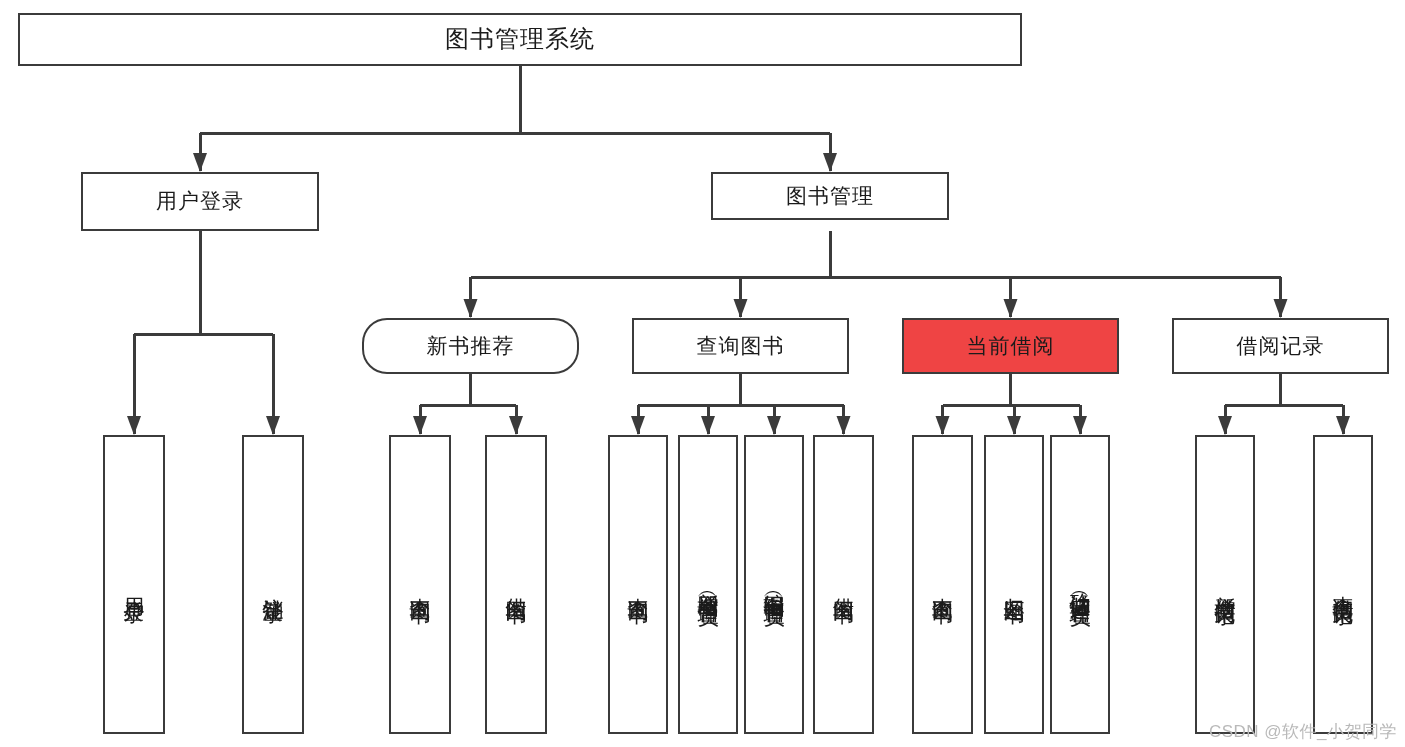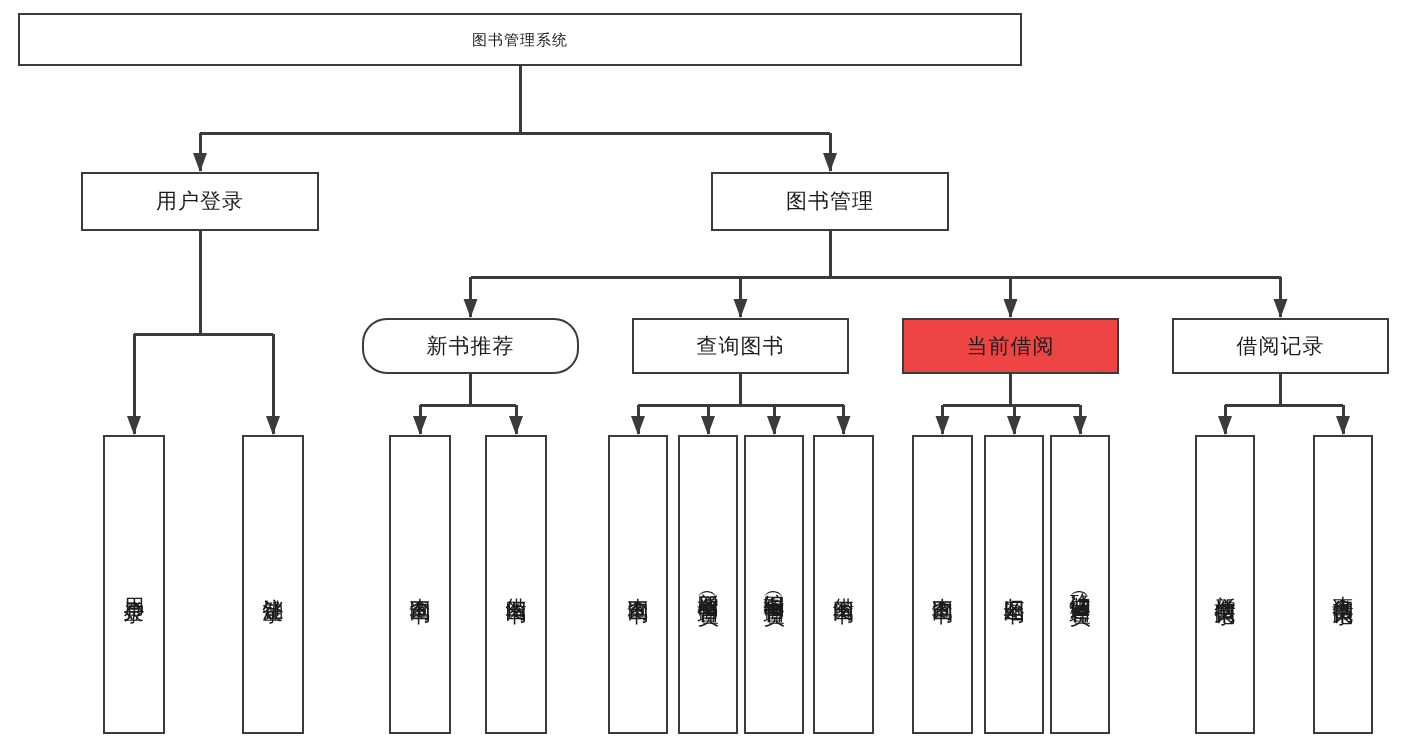--- a/index.html
+++ b/index.html
@@ -42,21 +42,21 @@
     text-align: center;
     line-height: 1.18;
   }
   
   .node.h .label {
     font-size: 21px;
     letter-spacing: 1px;
     white-space: nowrap;
   }
   .node.root .label {
-    font-size: 15px;
+    font-size: 24px;
     letter-spacing: 1px;
   }
   
   .node.v {
     align-items: center;
     justify-content: center;
     padding: 4px 0;
   }
   .node.v .label {
     writing-mode: vertical-rl;
@@ -136,21 +136,21 @@
       <path d="M 1336 416 L 1350 416 L 1343 435 Z" fill="#3b3b3b"></path>
     </svg>
 
   <div id="nodes">
       <div class="node h root" style="left: 18px; top: 13px; width: 1004px; height: 53px; border-color: rgb(59, 59, 59); background: rgb(255, 255, 255); color: rgb(27, 27, 27);">
         <span class="label">图书管理系统</span>
       </div>
       <div class="node h" style="left: 81px; top: 172px; width: 238px; height: 59px; border-color: rgb(59, 59, 59); background: rgb(255, 255, 255); color: rgb(27, 27, 27);">
         <span class="label">用户登录</span>
       </div>
-      <div class="node h" style="left: 711px; top: 172px; width: 238px; height: 59px; border-color: rgb(59, 59, 59); background: rgb(255, 255, 255); color: rgb(27, 27, 27);">
+      <div class="node h" style="left: 711px; top: 172px; width: 238px; height: 48px; border-color: rgb(59, 59, 59); background: rgb(255, 255, 255); color: rgb(27, 27, 27);">
         <span class="label">图书管理</span>
       </div>
       <div class="node h" style="left: 362px; top: 318px; width: 217px; height: 56px; border-color: rgb(59, 59, 59); background: rgb(255, 255, 255); color: rgb(27, 27, 27); border-radius: 25px;">
         <span class="label">新书推荐</span>
       </div>
       <div class="node h" style="left: 632px; top: 318px; width: 217px; height: 56px; border-color: rgb(59, 59, 59); background: rgb(255, 255, 255); color: rgb(27, 27, 27);">
         <span class="label">查询图书</span>
       </div>
       <div class="node h" style="left: 902px; top: 318px; width: 217px; height: 56px; border-color: rgb(59, 59, 59); background: #ef4444; color: rgb(27, 27, 27);">
         <span class="label">当前借阅</span>
@@ -192,13 +192,14 @@
         <span class="label">确认归还（管理员）</span>
       </div>
       <div class="node v" style="left: 1195px; top: 435px; width: 60px; height: 299px; border-color: rgb(59, 59, 59); background: rgb(255, 255, 255); color: rgb(27, 27, 27);">
         <span class="label">新增借阅记录</span>
       </div>
       <div class="node v" style="left: 1313px; top: 435px; width: 60px; height: 299px; border-color: rgb(59, 59, 59); background: rgb(255, 255, 255); color: rgb(27, 27, 27);">
         <span class="label">查询借阅记录</span>
       </div>
     </div>
 
+  <div id="watermark">CSDN @软件_小贺同学</div>
 </div>
 
 </body></html>

